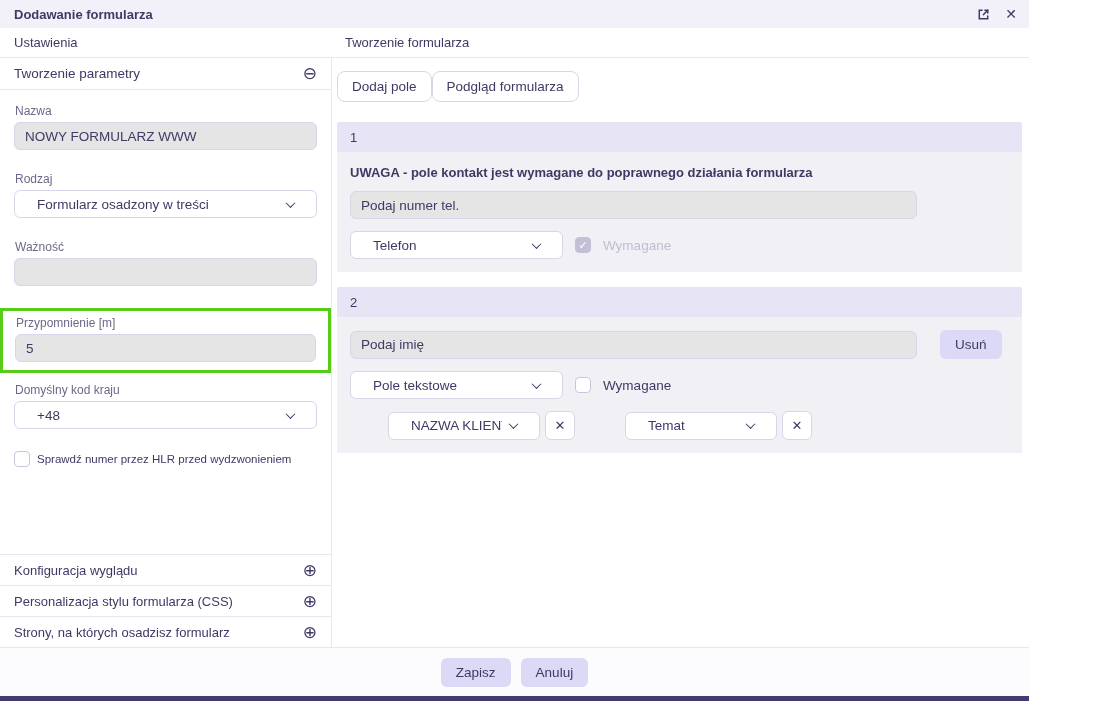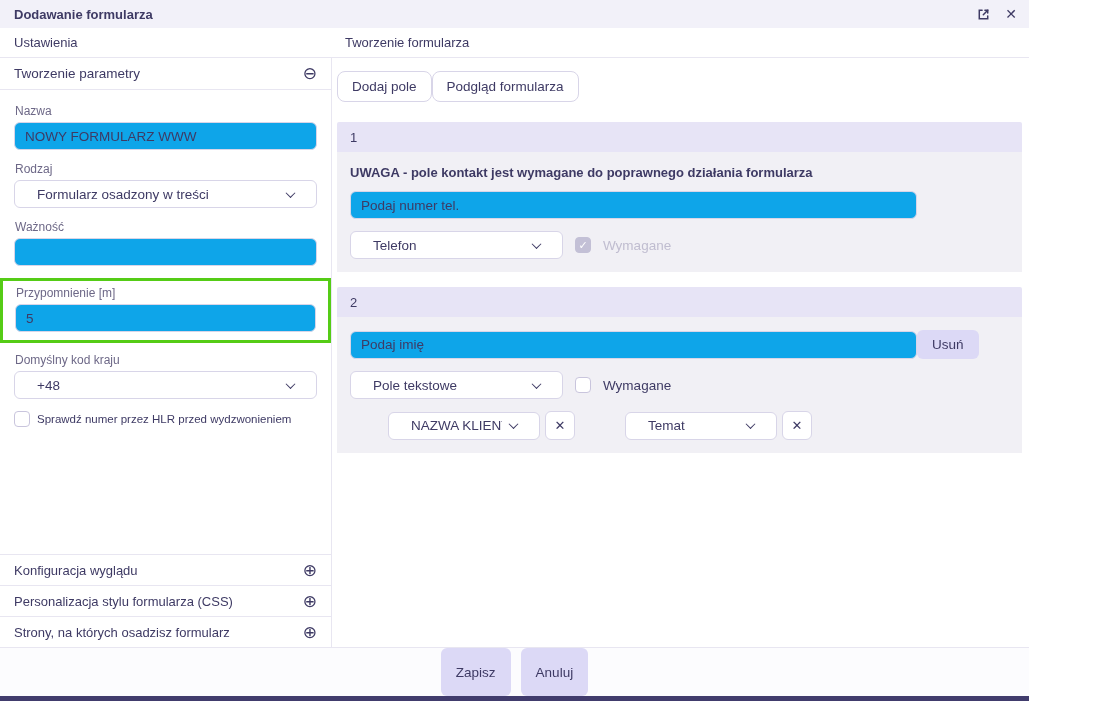--- a/index.html
+++ b/index.html
@@ -32,22 +32,22 @@
   .subheader .sh-left{width:332px;padding-left:14px;font-size:13px;}
   .subheader .sh-right{padding-left:13px;font-size:13px;}
 
   
   .content{flex:1 1 auto;display:flex;min-height:0;}
   .sidebar{width:332px;flex:0 0 332px;border-right:1px solid var(--soft-border);display:flex;flex-direction:column;background:#fff;}
   .section-row{height:32px;display:flex;align-items:center;justify-content:space-between;padding:0 14px;border-bottom:1px solid var(--soft-border);font-size:13.5px;cursor:pointer;}
   .circle-icon{font-size:17px;color:var(--accent-text);line-height:1;}
   .fields{padding:14px 14px 0 14px;flex:1 1 auto;min-height:0;}
   .f-label{display:block;font-size:12px;color:var(--label-text);margin:0 0 4px 1px;}
-  .f-group{margin-bottom:12px;}
-  .f-input{width:100%;height:28px;border:1px solid var(--border);border-radius:6px;padding:0 10px;font-size:13.5px;color:var(--accent-text);background:#0ea5e9;font-family:inherit;outline:none;}
+  .f-group{margin-bottom:22px;}
+  .f-input{width:100%;height:28px;border:1px solid var(--border);border-radius:6px;padding:0 10px;font-size:13.5px;color:var(--accent-text);background:#e5e5e5;font-family:inherit;outline:none;}
   .f-select{height:28px;border:1px solid var(--border);border-radius:6px;padding:0 22px;display:flex;align-items:center;justify-content:space-between;font-size:13.5px;background:#fff;cursor:pointer;}
   .f-select .sel-text{white-space:nowrap;overflow:hidden;text-overflow:clip;}
   .chev{width:7px;height:7px;border-right:1.7px solid var(--accent-text);border-bottom:1.7px solid var(--accent-text);transform:rotate(45deg) translate(-1px,-1px);flex:0 0 auto;margin-left:8px;}
   .green-wrap{margin:0 -14px 10px -14px;border:3px solid var(--highlight-green);padding:5px 12px 8px 12px;}
   .hlr-row{display:flex;align-items:flex-start;gap:7px;margin-top:8px;cursor:pointer;}
   .checkbox{width:16px;height:16px;border:1px solid #c9c5dd;border-radius:4px;background:#fff;flex:0 0 auto;display:inline-flex;align-items:center;justify-content:center;font-size:11px;color:#fff;line-height:1;}
   .checkbox.checked-disabled{background:var(--disabled);border-color:var(--disabled);}
   .hlr-label{font-size:11.5px;line-height:1.35;padding-top:1px;}
   .collapsed-sections{margin-top:auto;flex:0 0 auto;}
   .collapsed-row{height:31px;display:flex;align-items:center;justify-content:space-between;padding:0 14px;border-top:1px solid var(--soft-border);font-size:13px;cursor:pointer;}
@@ -59,28 +59,28 @@
   .block{margin-top:20px;}
   .block + .block{margin-top:15px;}
   .block-header{height:30px;background:var(--lavender);display:flex;align-items:center;padding:0 13px;font-size:13px;border-radius:2px 2px 0 0;}
   .block-body{background:var(--block-bg);padding:13px;}
   .warning{font-size:13px;font-weight:bold;margin-bottom:11px;}
   .block-input{width:calc(100% - 92px);}
   .row{display:flex;align-items:center;margin-top:12px;gap:12px;}
   .type-select{width:213px;flex:0 0 213px;}
   .req-label{font-size:13.5px;}
   .req-label.disabled{color:var(--disabled-text);}
-  .input-row{display:flex;align-items:center;gap:0;}
+  .input-row{display:flex;align-items:center;gap:23px;}
   .btn-lav{background:var(--button-lavender);border:none;border-radius:6px;padding:7px 15px;font-size:13.5px;color:var(--accent-text);font-family:inherit;cursor:pointer;}
   .tag-group{display:flex;align-items:center;gap:5px;margin-left:38px;}
   .tag-select{width:152px;flex:0 0 152px;}
   .x-btn{width:30px;height:29px;border:1px solid var(--border);border-radius:6px;background:#fff;display:inline-flex;align-items:center;justify-content:center;font-size:13px;color:var(--accent-text);cursor:pointer;font-family:inherit;}
 
   
-  .footer{flex:0 0 auto;height:49px;display:flex;justify-content:center;gap:10px;border-top:1px solid var(--soft-border);background:#fcfcfe;}
+  .footer{flex:0 0 auto;height:49px;display:flex;align-items:center;justify-content:center;gap:10px;border-top:1px solid var(--soft-border);background:#fcfcfe;}
   .bottom-strip{height:5px;flex:0 0 auto;background:var(--bottom-strip);}
 </style>
 </head>
 <body>
 
 <div class="window">
 
   <div class="titlebar">
     <span class="title">Dodawanie formularza</span>
     <div class="titlebar-icons">

